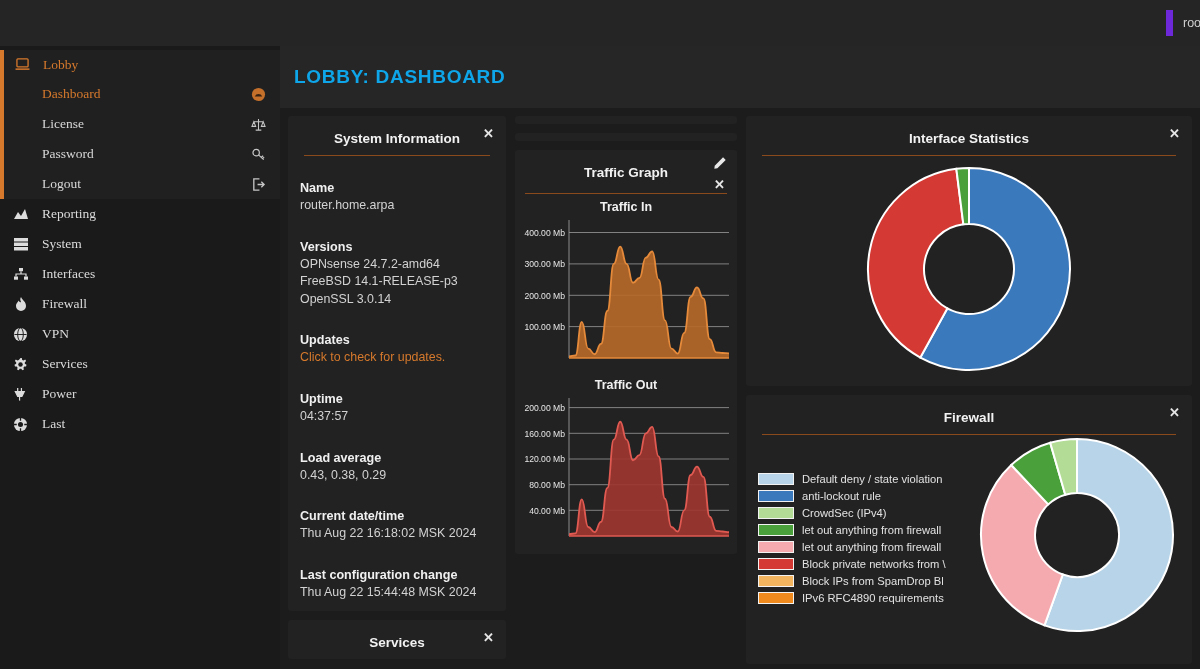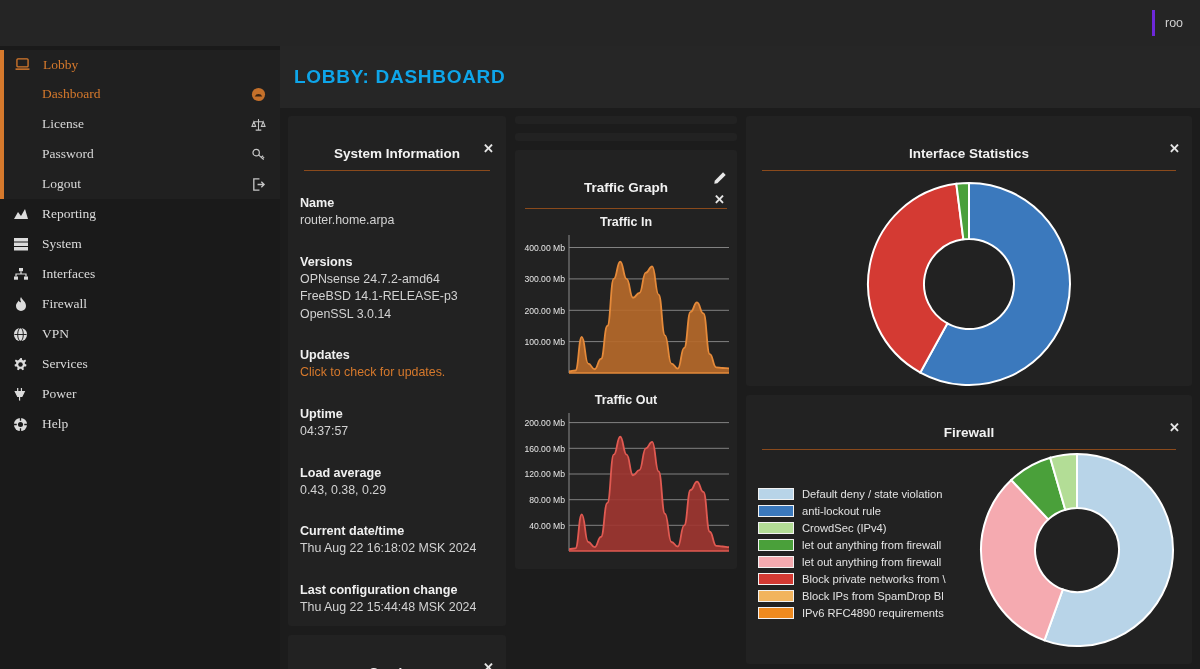--- a/index.html
+++ b/index.html
@@ -18,21 +18,21 @@
     flex: 0 0 46px; position: relative; z-index: 5;
   }
   .logo-wrap { width: 280px; display: flex; align-items: center; padding-left: 14px; gap: 8px; }
   .logo-mark { width: 26px; height: 24px; position: relative; flex: 0 0 26px; }
   .logo-text { font-size: 21px; font-weight: bold; letter-spacing: .5px; display: flex; align-items: baseline; }
   .logo-opn { color: #ffffff; font-family: "DejaVu Sans", sans-serif; }
   .logo-sense { color: #d96a1f; font-style: italic; font-family: "DejaVu Sans", sans-serif; }
   .logo-reg { color: #d96a1f; font-size: 8px; vertical-align: super; margin-left: 1px;}
   .collapse-btn { color: #e0e0e0; font-size: 17px; margin-left: 4px; cursor: pointer; line-height: 1; }
   .topbar-right { margin-left: auto; display: flex; align-items: center; padding-right: 0px; }
-  .user-chip { font-size: 12.5px; color: #cfcfcf; border-left: 3px solid #6d28d9; padding: 6px 0 6px 10px; white-space: nowrap; width: 48px; overflow: hidden; }
+  .user-chip { font-size: 12.5px; color: #cfcfcf; border-left: 7px solid #6d28d9; padding: 6px 0 6px 10px; white-space: nowrap; width: 34px; overflow: hidden; }
 
   
   .body-split { display: flex; flex: 1 1 auto; min-height: 0; }
 
   
   .sidebar {
     width: 280px; flex: 0 0 280px; background: #1a1a1a; padding-top: 4px;
     overflow: hidden;
     font-family: Liberation Serif, serif;
   }
@@ -70,21 +70,21 @@
 
   .grid {
     display: flex; gap: 9px; padding: 8px 8px 0 8px; align-items: flex-start;
   }
   .col { display: flex; flex-direction: column; gap: 9px; }
   .col-a { width: 218px; flex: 0 0 218px; }
   .col-b { width: 222px; flex: 0 0 222px; }
   .col-c { flex: 1 1 auto; min-width: 0; }
 
   .panel { background: #222222; border-radius: 3px; padding: 8px 12px 10px 12px; position: relative; }
-  .panel-head { position: relative; text-align: center; padding: 5px 0 8px 0; margin-top: 15px; }
+  .panel-head { position: relative; text-align: center; padding: 5px 0 8px 0; }
   .panel-title { font-size: 13.5px; font-weight: bold; color: #f2f2f2; }
   .panel-rule { height: 1px; background: #8a4a1c; margin: 0 4px; }
   .panel-x {
     position: absolute; right: 0px; top: 3px; font-size: 13px; color: #e6e6e6;
     cursor: pointer; font-weight: bold; line-height: 1;
   }
   .panel-pencil { position: absolute; right: 0px; top: -2px; cursor: pointer; }
 
   
   .si-block { margin-top: 25px; }
@@ -247,21 +247,21 @@
         <span>Power</span>
       </div>
       <div class="nav-main">
         <span class="ico">
           <svg width="15" height="15" viewBox="0 0 16 16">
               <circle cx="8" cy="8" r="7" fill="#dcdcdc"></circle>
               <circle cx="8" cy="8" r="2.7" fill="#1a1a1a"></circle>
               <path d="M8 0.6 V4 M8 12 V15.4 M0.6 8 H4 M12 8 H15.4" stroke="#1a1a1a" stroke-width="1.4"></path>
             </svg>
         </span>
-        <span>Help</span>
+        <span>Last</span>
       </div>
     </nav>
 
     <main class="main">
 
       <div class="page-head">
         <span class="page-title">LOBBY: DASHBOARD</span>
       </div>
 
       <div class="grid">

